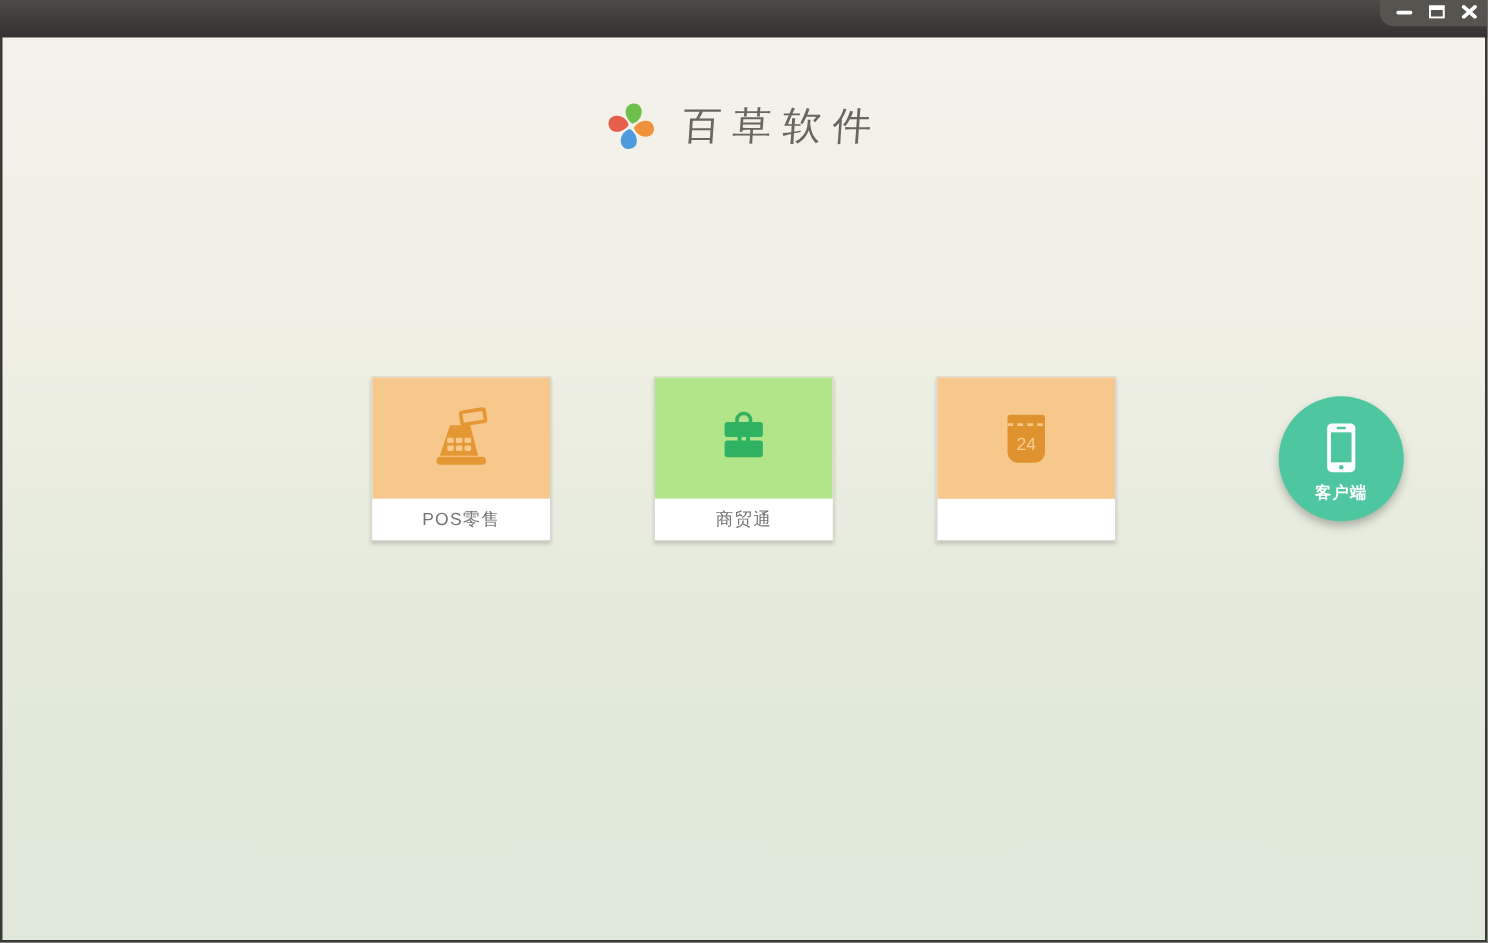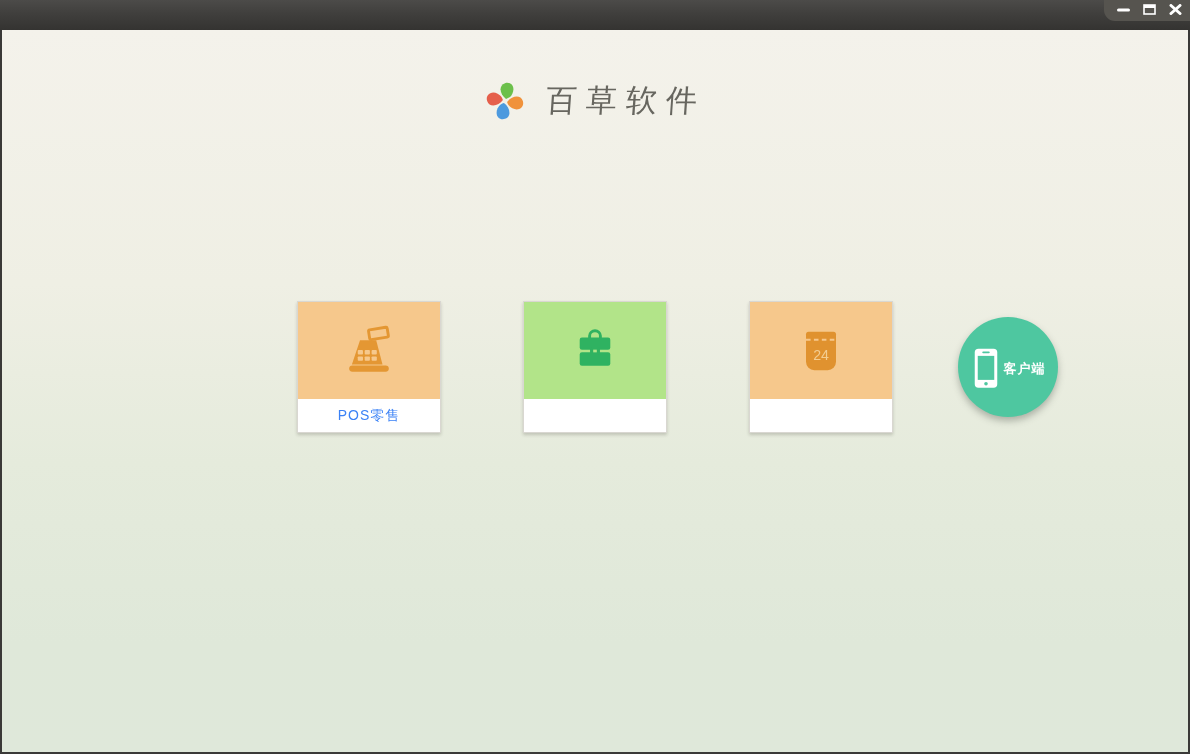--- a/index.html
+++ b/index.html
@@ -66,31 +66,31 @@
   }
   .card-tile {
     height: 97px; width: 100%;
     display: flex; align-items: center; justify-content: center;
   }
   .tile-orange { background: #f6c88c; }
   .tile-green  { background: #b2e489; }
   .card-label {
     flex: 1; display: flex; align-items: center; justify-content: center;
     background: #ffffff;
-    font-size: 14px; color: #3b82f6; letter-spacing: 1px;
+    font-size: 14px; color: #737373; letter-spacing: 1px;
   }
 
   
   .client-btn {
-    position: absolute; left: 956px; top: 287px;
+    position: absolute; left: 1021px; top: 287px;
     width: 100px; height: 100px; border-radius: 50%;
     background: #4ec7a0;
     border: none; cursor: pointer;
     box-shadow: 0 4px 7px rgba(60,70,60,0.35);
-    display: flex; flex-direction: row; align-items: center; justify-content: center;
+    display: flex; flex-direction: column; align-items: center; justify-content: center;
     gap: 3px; padding-top: 4px;
   }
   .client-label {
     color: #ffffff; font-size: 13px; font-weight: bold; letter-spacing: 1px;
   }
 </style>
 </head>
 <body>
 
 <div class="window-frame">
@@ -151,20 +151,21 @@
       <div class="card">
         <div class="card-tile tile-green">
           <svg width="54" height="54" viewBox="0 0 60 60">
             <path d="M24,16 v-3 a6,5.5 0 0 1 12,0 v3" fill="none" stroke="#2fb261" stroke-width="3.2"></path>
             <rect x="13" y="15" width="34" height="13.5" rx="2.5" fill="#2fb261"></rect>
             <rect x="13" y="31.5" width="34" height="15" rx="2.5" fill="#2fb261"></rect>
             <rect x="24.5" y="25.5" width="11" height="9" rx="1.5" fill="#2fb261"></rect>
             <rect x="28" y="28.5" width="4" height="3" fill="#b2e489"></rect>
           </svg>
         </div>
+        <div class="card-label">商贸通</div>
       </div>
 
       <div class="card">
         <div class="card-tile tile-orange">
           <svg width="50" height="50" viewBox="0 0 60 60">
             <path d="M15,7 h30 a3,3 0 0 1 3,3 v33 a10,10 0 0 1 -10,10 h-16 a10,10 0 0 1 -10,-10 v-33 a3,3 0 0 1 3,-3 Z" fill="#e0922f"></path>
             <line x1="12" y1="16.5" x2="48" y2="16.5" stroke="#f6c88c" stroke-width="2.6" stroke-dasharray="5.5,4"></line>
             <text x="30" y="41" text-anchor="middle" font-size="17" fill="#f3cd92" font-family="Liberation Sans, sans-serif">24</text>
           </svg>
         </div>

